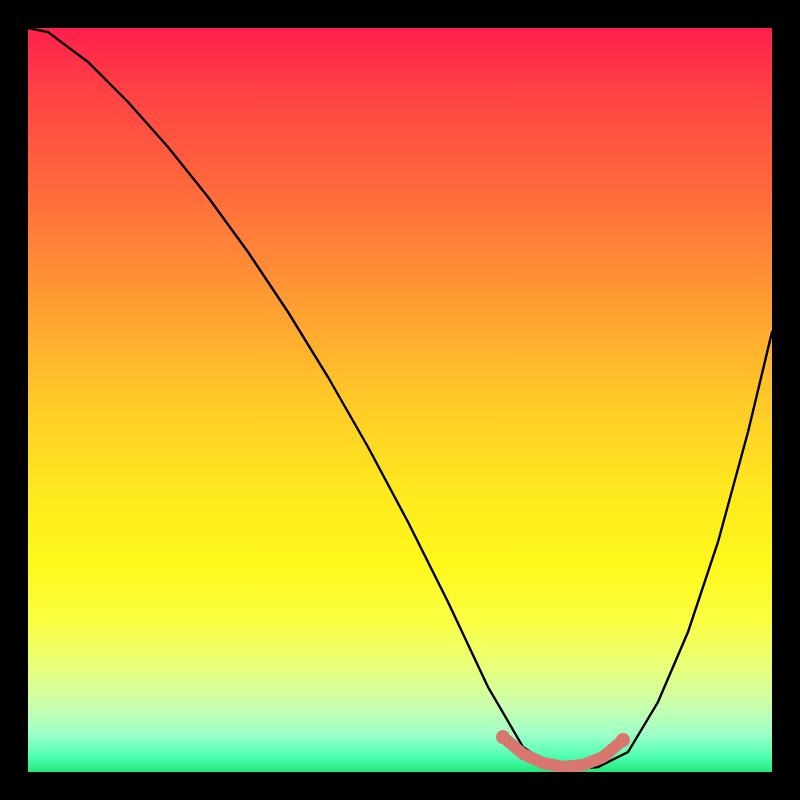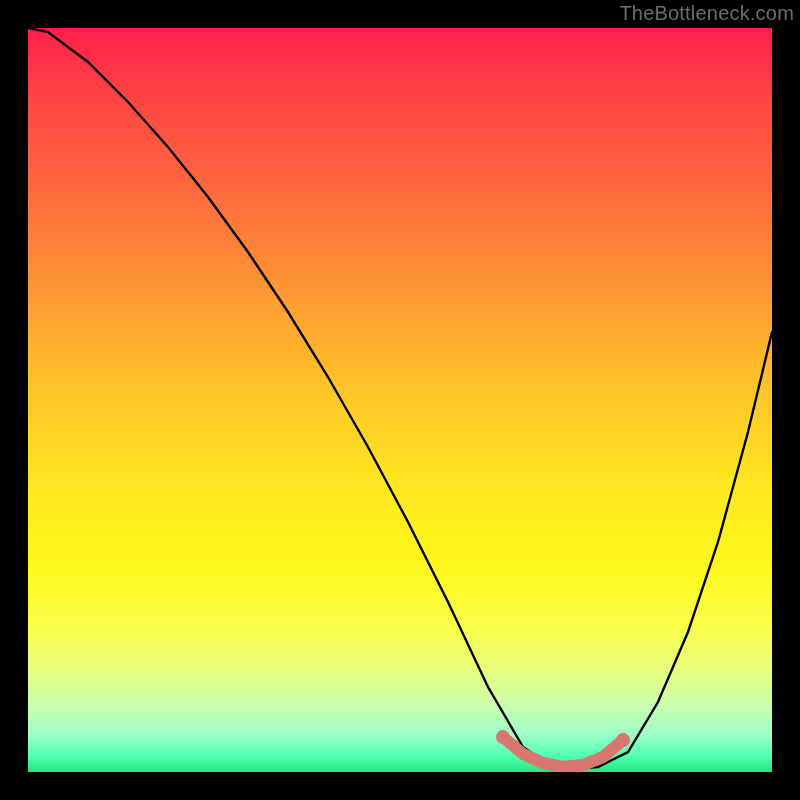--- a/index.html
+++ b/index.html
@@ -59,21 +59,20 @@
     inset: 0;
     width: 100%;
     height: 100%;
   }
 </style>
 </head>
 <body>
 
 <div class="frame">
 
-  <div class="watermark">TheBottleneck.com</div>
 
   <div class="plot-area">
     <div class="gradient"></div>
 
     <svg class="curve" viewBox="0 0 744 744" preserveAspectRatio="none">
       <path id="curve-path" fill="none" stroke="#000" stroke-width="2.4" stroke-linecap="round" d="M0 0 L20 4 L60 34 L100 74 L140 119 L180 169 L220 224 L260 284 L300 349 L340 419 L380 494 L420 574 L460 659 L495 719 L520 736 L545 741 L570 739 L600 724 L630 674 L660 604 L690 514 L720 404 L744 304"></path>
       <path id="highlight-path" fill="none" stroke="#d9766f" stroke-width="12" stroke-linecap="round" d="M475 709 L495 726 L515 735 L535 739 L555 737 L575 729 L595 712"></path>
       <circle id="hl-dot-left" r="7" fill="#d9766f" cx="475" cy="709"></circle>
       <circle id="hl-dot-right" r="7" fill="#d9766f" cx="595" cy="712"></circle>
     </svg>

